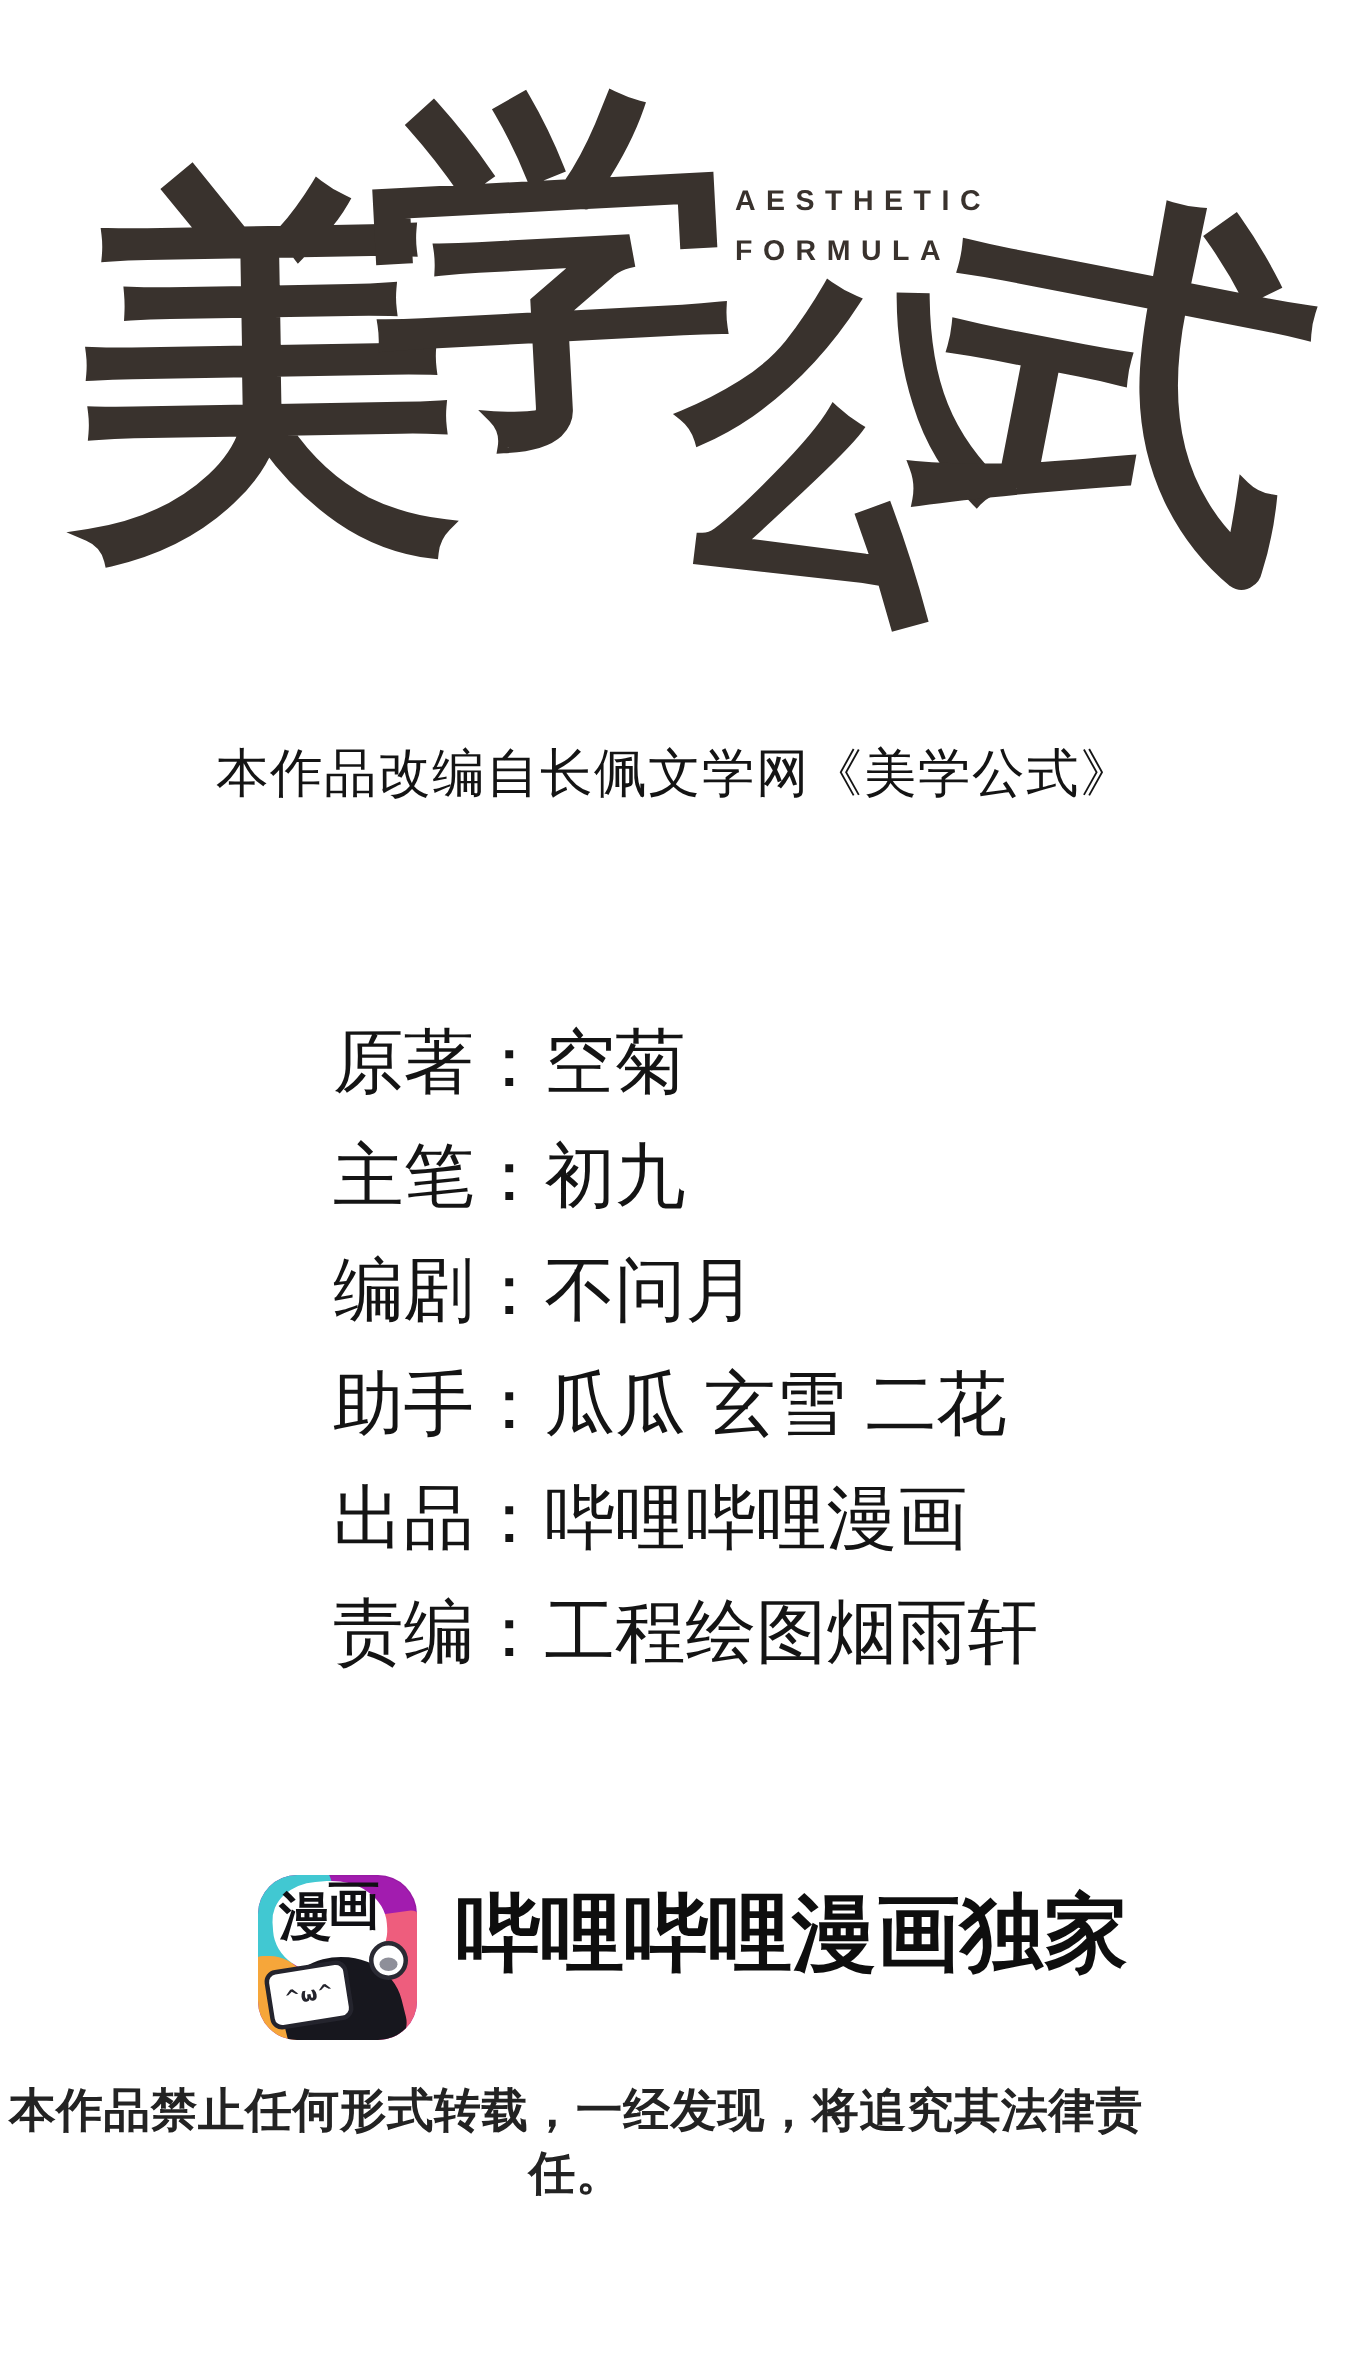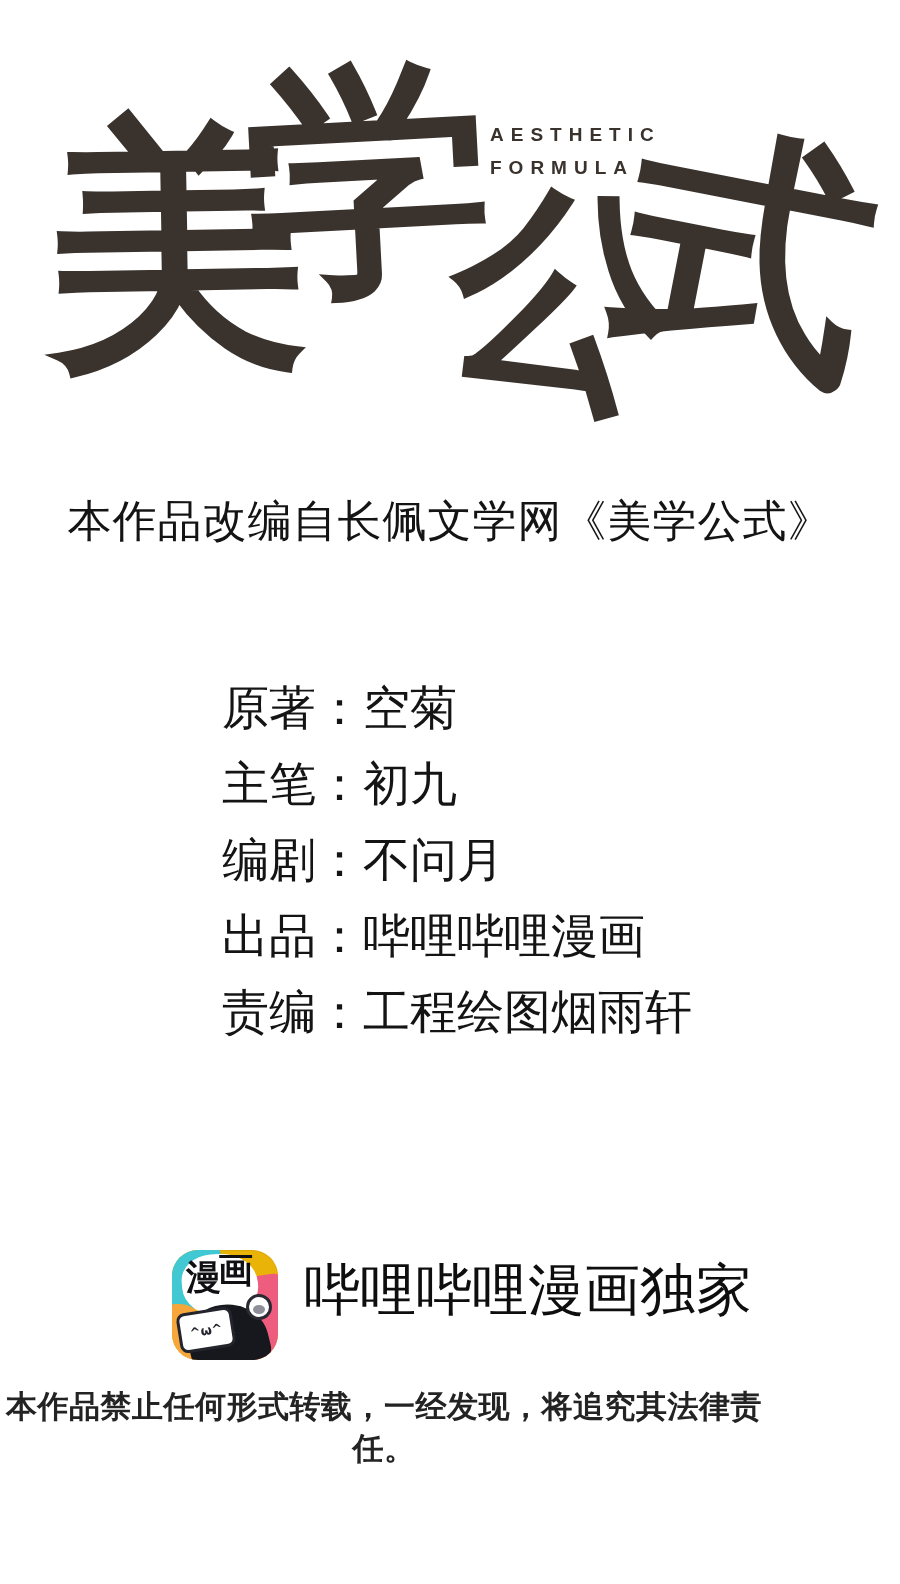--- a/index.html
+++ b/index.html
@@ -33,38 +33,38 @@
   .title-en{
     position:absolute;left:490px;top:118px;z-index:5;
     color:var(--title-ink);font-weight:700;font-size:19px;
     letter-spacing:7px;line-height:33px;white-space:nowrap;
   }
   .title-en span{display:block;}
 
   
   .subtitle{
     position:absolute;left:0;top:492px;width:900px;
-    text-align:center;font-size:44px;letter-spacing:1px;
+    text-align:center;font-size:35px;letter-spacing:1px;
     color:var(--text-ink);font-weight:500;
   }
 
   
   .credits{
     position:absolute;left:222px;top:670px;list-style:none;
     font-size:47px;color:var(--text-ink);font-weight:500;
   }
   .credit-row{height:76px;line-height:76px;white-space:nowrap;}
   .credit-label{display:inline-block;width:141px;text-align:center;}
   .credit-value{display:inline-block;}
 
   
   .brand-row{position:absolute;left:0;top:1240px;width:900px;height:130px;}
   .app-icon{
     position:absolute;left:172px;top:10px;width:106px;height:110px;
-    border-radius:26px;background:#eab308;overflow:hidden;
+    border-radius:26px;background:#a21caf;overflow:hidden;
     box-shadow:0 0 0 1px rgba(0,0,0,0.06) inset;
   }
   .blob{position:absolute;}
   .blob-teal{left:-8px;top:-10px;width:56px;height:72px;background:var(--icon-teal);
     border-radius:0 30% 70% 40%;transform:rotate(6deg);}
   .blob-orange{left:-6px;top:54px;width:46px;height:60px;background:var(--icon-orange);
     border-radius:20% 70% 30% 0;}
   .blob-pink{right:-14px;top:26px;width:64px;height:92px;background:var(--icon-pink);
     border-radius:55% 20% 20% 45%;transform:rotate(-8deg);}
   .blob-white{left:10px;top:4px;width:76px;height:62px;background:#fff;
@@ -84,21 +84,21 @@
   .tv{
     position:absolute;left:6px;top:60px;width:56px;height:40px;z-index:7;
     background:#fff;border:3px solid #24242d;border-radius:8px;
     transform:rotate(-9deg);
     display:flex;align-items:center;justify-content:center;
     font-size:13px;font-weight:700;color:#24242d;letter-spacing:0;
     font-family:"DejaVu Sans",sans-serif;
   }
   .exclusive{
     position:absolute;left:304px;top:18px;white-space:nowrap;
-    font-size:56px;line-height:64px;font-weight:400;color:#0e0e0e;
+    font-size:56px;line-height:64px;font-weight:700;color:#0e0e0e;
     font-family:"Liberation Serif",serif;letter-spacing:0px;
   }
 
   
   .disclaimer{
     position:absolute;left:0;top:1386px;width:768px;text-align:center;
     font-size:31px;font-weight:700;color:#232323;letter-spacing:0.5px;
   }
 </style>
 </head>
@@ -123,20 +123,23 @@
     <li class="credit-row">
       <span class="credit-label"><span>原著</span><span>：</span></span><span class="credit-value">空菊</span>
     </li>
     <li class="credit-row">
       <span class="credit-label"><span>主笔</span><span>：</span></span><span class="credit-value">初九</span>
     </li>
     <li class="credit-row">
       <span class="credit-label"><span>编剧</span><span>：</span></span><span class="credit-value">不问月</span>
     </li>
     <li class="credit-row">
+      <span class="credit-label"><span>助手</span><span>：</span></span><span class="credit-value">瓜瓜 玄雪 二花</span>
+    </li>
+    <li class="credit-row">
       <span class="credit-label"><span>出品</span><span>：</span></span><span class="credit-value">哔哩哔哩漫画</span>
     </li>
     <li class="credit-row">
       <span class="credit-label"><span>责编</span><span>：</span></span><span class="credit-value">工程绘图烟雨轩</span>
     </li>
   </ul>
 
   <div class="brand-row">
     <div class="app-icon">
       <span class="blob blob-teal"></span>

